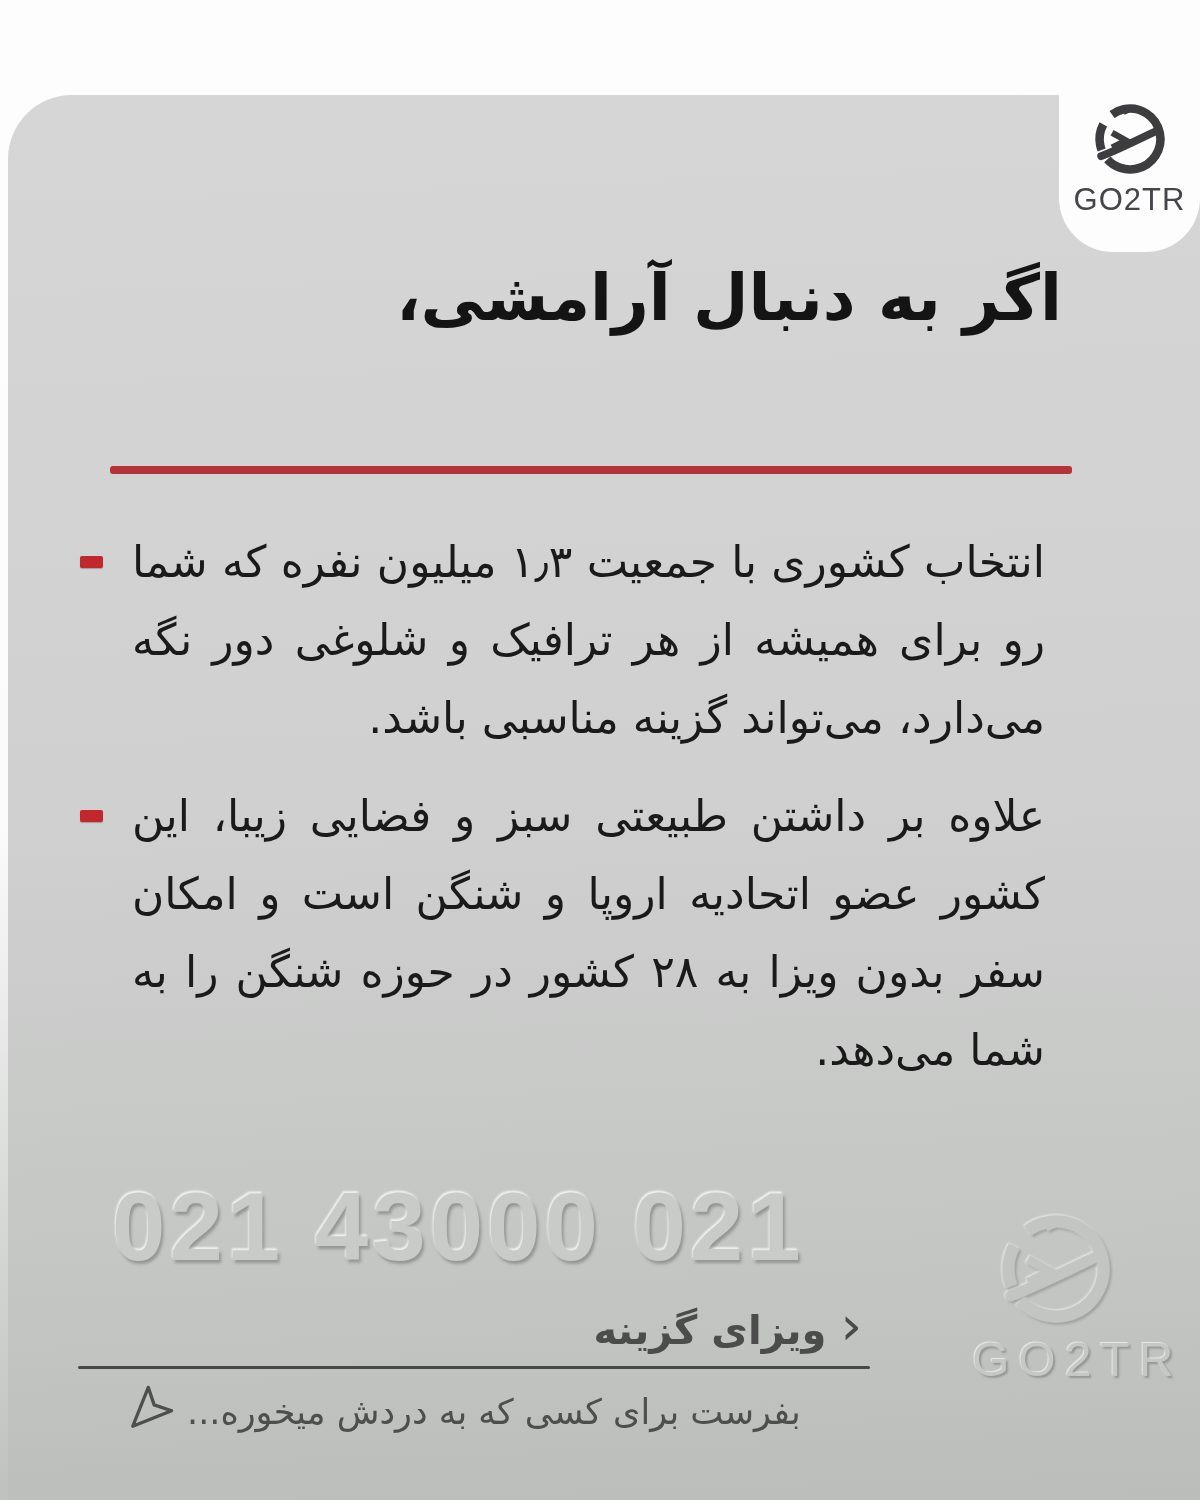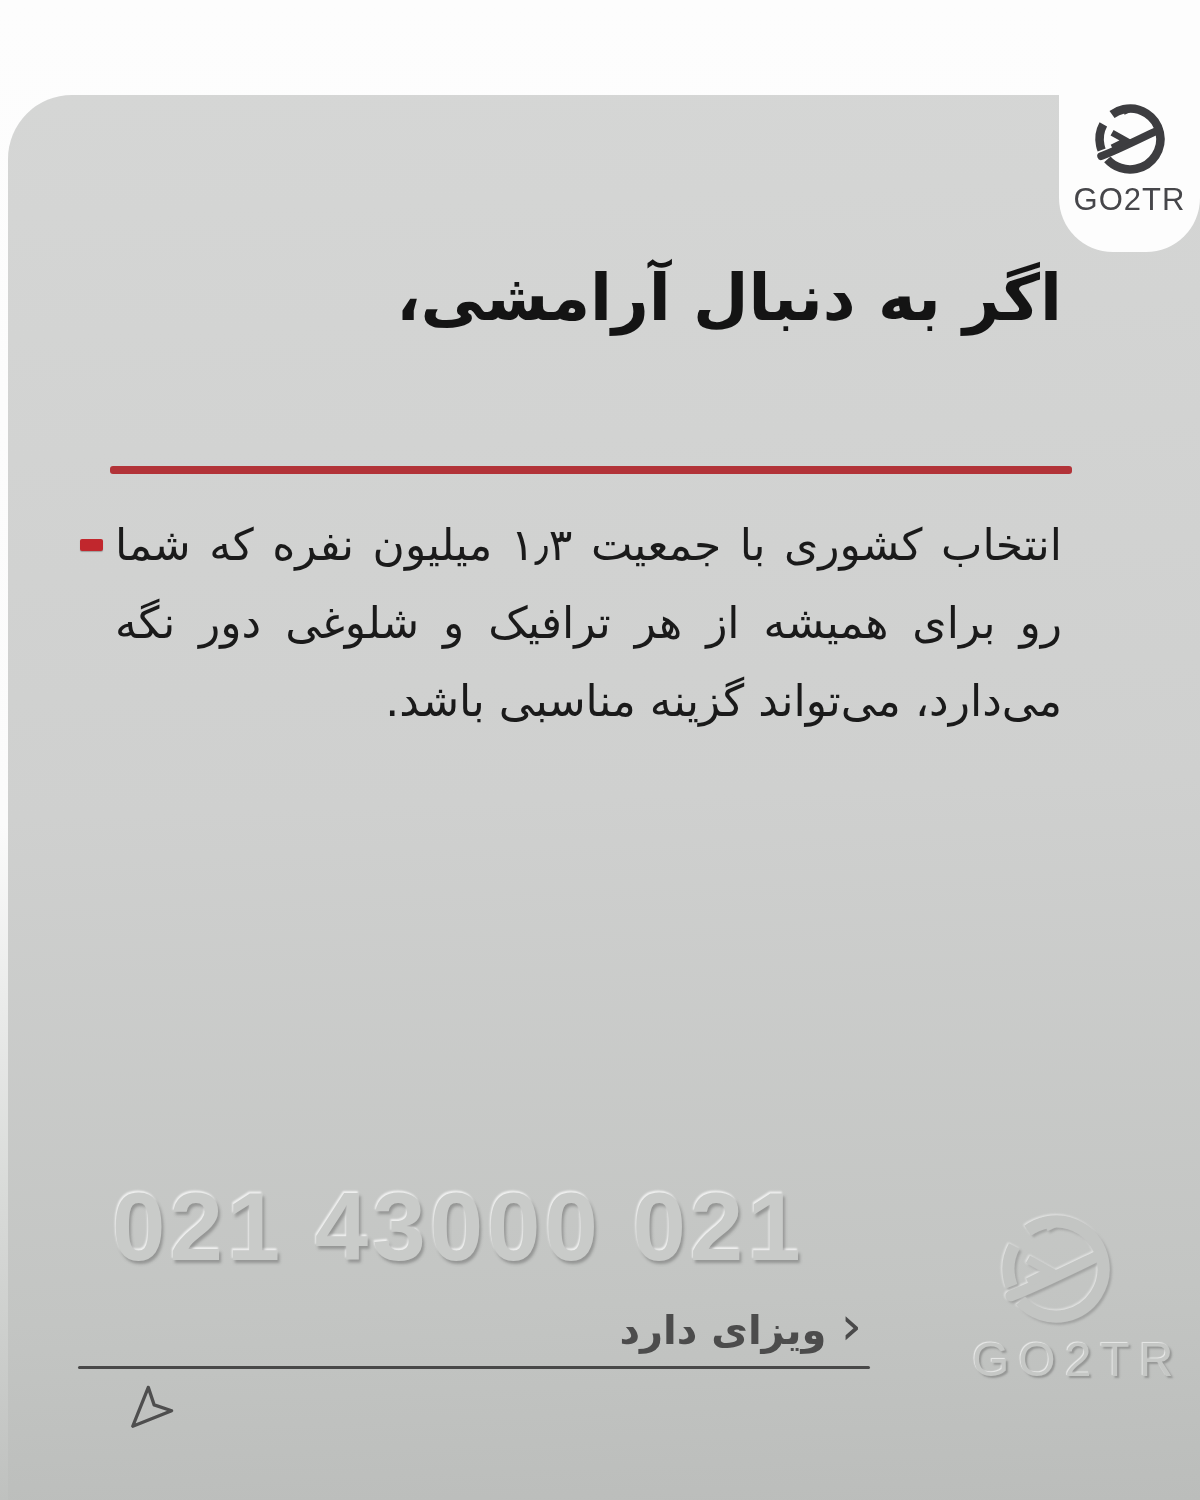--- a/index.html
+++ b/index.html
@@ -35,21 +35,21 @@
     background:#b23338;border-radius:3px;
   }
   
   .bullets{position:absolute;top:506px;left:115px;right:138px;}
   .bullet{position:relative;margin:0 0 20px 0;}
   .bullet-dash{
     position:absolute;left:-35px;top:33px;width:23px;height:12px;
     background:#c1272d;border-radius:2px;box-shadow:0 1px 1px rgba(0,0,0,.25);
   }
   .bullet p{
-    margin:0;direction:rtl;text-align:justify;text-align-last:right;
+    margin:17px;direction:rtl;text-align:justify;text-align-last:right;
     font-size:44px;line-height:78px;color:#1a1a1a;font-weight:500;
   }
   
   .phone-wm{
     position:absolute;top:1172px;left:112px;
     font-family:"Liberation Sans",sans-serif;font-weight:700;
     font-size:96px;letter-spacing:4px;color:#c9cbc9;
     text-shadow:2px 3px 3px rgba(70,70,70,.38),-1px -2px 2px rgba(255,255,255,.75);
   }
   .wm-logo{position:absolute;top:1208px;left:995px;width:122px;height:122px;
@@ -96,36 +96,41 @@
 <div class="headline">
   <div>اگر به دنبال آرامشی،</div>
 </div>
 <div class="headline-underline"></div>
 
 <div class="bullets">
   <div class="bullet">
     <span class="bullet-dash"></span>
     <p>انتخاب کشوری با جمعیت ۱٫۳ میلیون نفره که شما رو برای همیشه از هر ترافیک و شلوغی دور نگه می‌دارد، می‌تواند گزینه مناسبی باشد.</p>
   </div>
+  <div class="bullet">
+    <span class="bullet-dash"></span>
+    <p>علاوه بر داشتن طبیعتی سبز و فضایی زیبا، این کشور عضو اتحادیه اروپا و شنگن است و امکان سفر بدون ویزا به ۲۸ کشور در حوزه شنگن را به شما می‌دهد.</p>
+  </div>
 </div>
 
 <div class="phone-wm">021 43000 021</div>
 
 <svg class="wm-logo" viewBox="0 0 100 100">
   <circle cx="50" cy="50" r="39" fill="none" stroke="#c3c5c3" stroke-width="10" stroke-dasharray="102 14 34 17 78" transform="rotate(-12 50 50)"></circle>
   <path d="M13 72 C 34 64 58 52 87 38" fill="none" stroke="#c3c5c3" stroke-width="9" stroke-linecap="round"></path>
   <path d="M27 42 L45 52 L27 61" fill="none" stroke="#c3c5c3" stroke-width="7" stroke-linejoin="miter"></path>
   <path d="M40 8 L56 13 L43 19 Z" fill="#c3c5c3"></path>
 </svg>
 <div class="wm-word">GO2TR</div>
 
 <div class="link-row">
-  <span class="link-label">ویزای دارد</span>
+  <span class="link-label">ویزای گزینه</span>
   <span class="chevron">›</span>
 </div>
 
 <div class="footer-divider"></div>
 
 <div class="caption-row">
   <svg class="plane-icon" viewBox="0 0 24 24">
     <path d="M2 21 L23 12 L2 3 L6.5 12 Z" fill="none" stroke="#4e4e4e" stroke-width="1.8" stroke-linejoin="round"></path>
   </svg>
+  <span class="caption-text">بفرست برای کسی که به دردش میخوره...</span>
 </div>
 
 </body></html>

